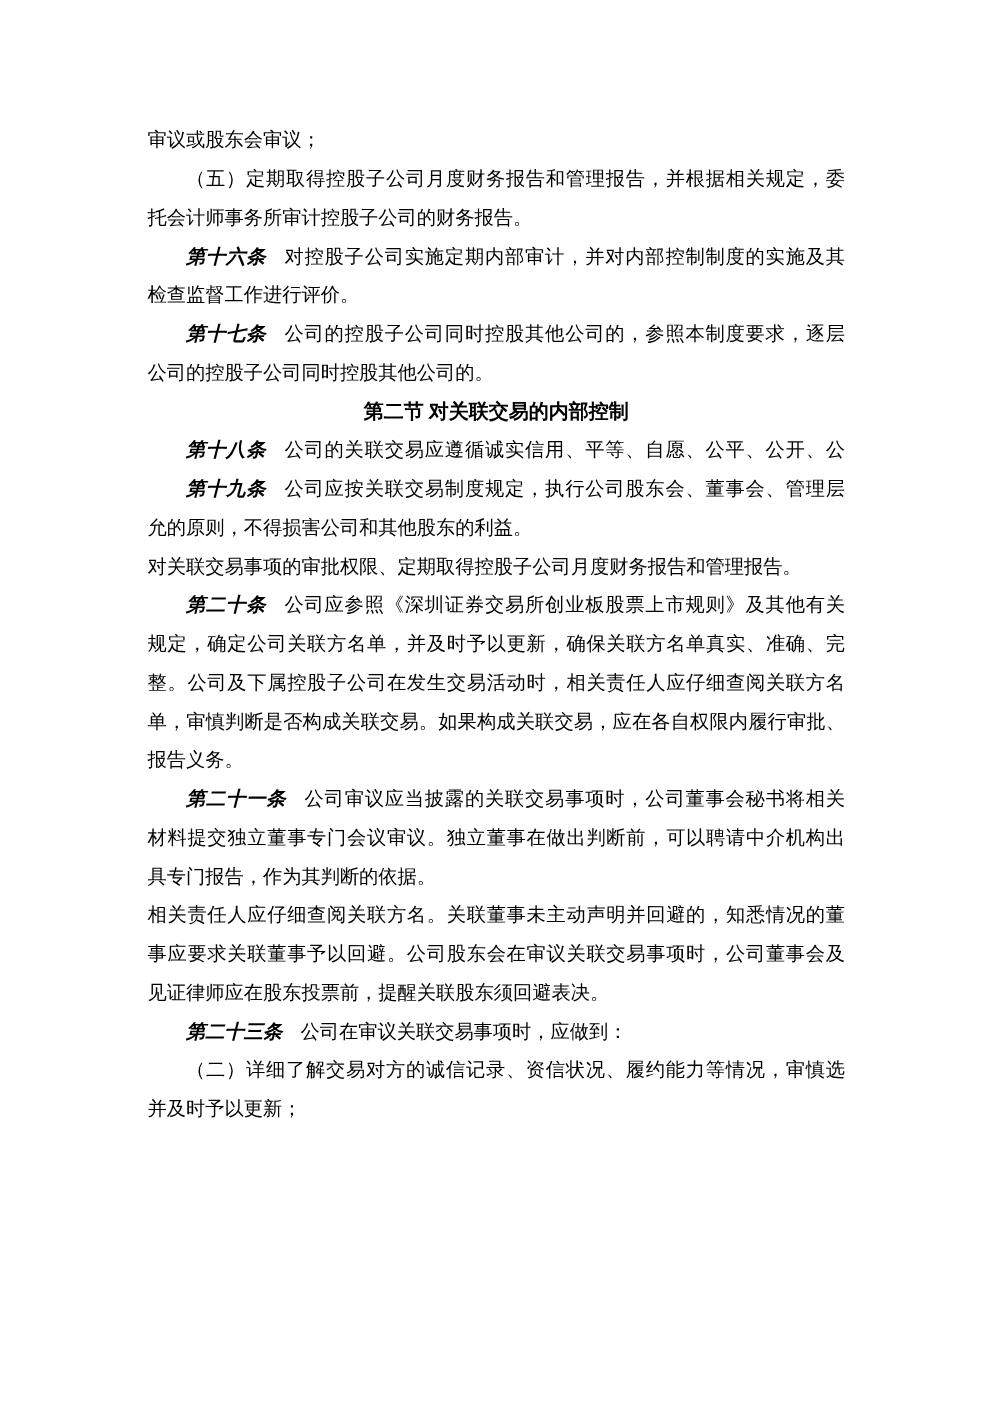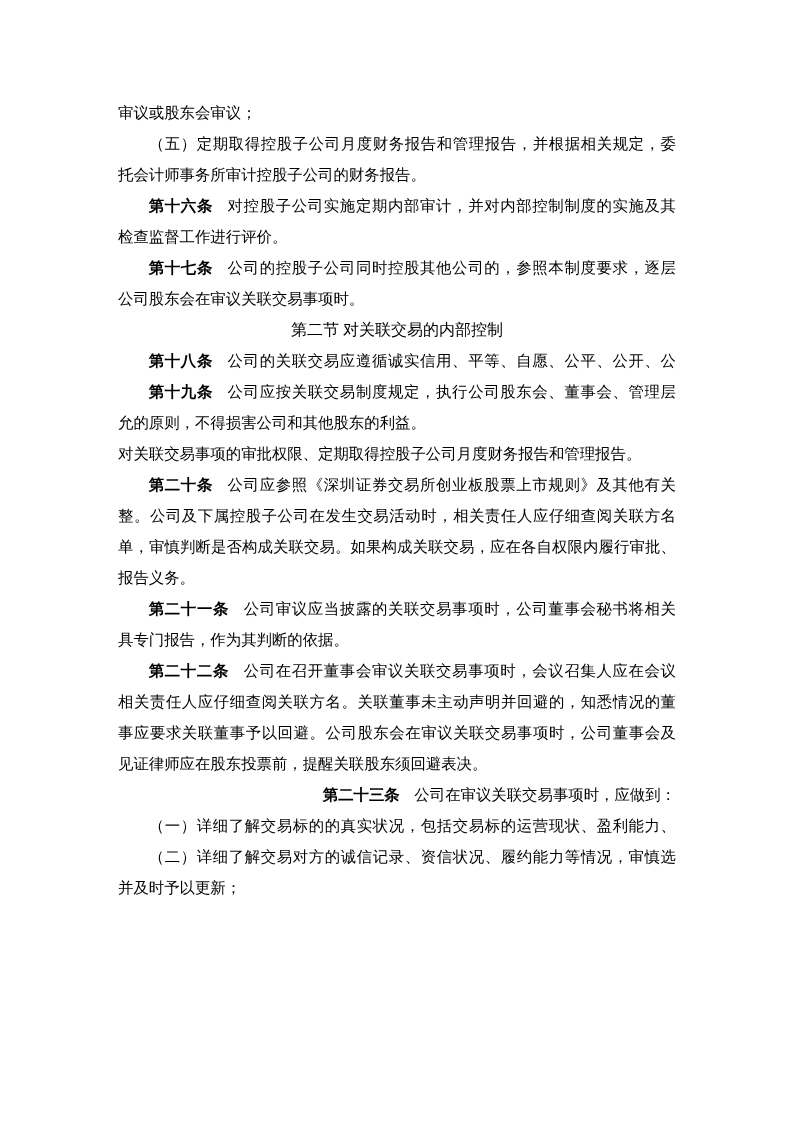--- a/index.html
+++ b/index.html
@@ -30,59 +30,59 @@
     white-space: normal;
     color: #000000;
   }
   .line.fill {
     text-align: justify;
     text-align-last: justify;
     text-justify: inter-character;
   }
   .line.indent {
     text-indent: 2em;
-    text-align: right;
   }
   .line.heading {
     text-align: center;
     text-align-last: center;
-    font-weight: normal;
+    font-weight: bold;
     font-size: 16px;
     text-indent: 0;
   }
   .artnum {
     font-weight: bold;
     margin-right: 0.95em;
+    font-style: italic;
   }
 </style>
 </head>
 <body>
 
 <div class="page">
   <div class="content">
       <div class="line">审议或股东会审议；</div>
       <div class="line indent fill">（五）定期取得控股子公司月度财务报告和管理报告，并根据相关规定，委</div>
       <div class="line">托会计师事务所审计控股子公司的财务报告。</div>
       <div class="line indent fill"><span class="artnum">第十六条</span>对控股子公司实施定期内部审计，并对内部控制制度的实施及其</div>
       <div class="line">检查监督工作进行评价。</div>
       <div class="line indent fill"><span class="artnum">第十七条</span>公司的控股子公司同时控股其他公司的，参照本制度要求，逐层</div>
-      <div class="line">公司股东会在审议关联交易事项时。</div>
+      <div class="line">公司的控股子公司同时控股其他公司的。</div>
       <div class="line heading">第二节 对关联交易的内部控制</div>
       <div class="line indent fill"><span class="artnum">第十八条</span>公司的关联交易应遵循诚实信用、平等、自愿、公平、公开、公</div>
       <div class="line indent fill"><span class="artnum">第十九条</span>公司应按关联交易制度规定，执行公司股东会、董事会、管理层</div>
       <div class="line">允的原则，不得损害公司和其他股东的利益。</div>
       <div class="line">对关联交易事项的审批权限、定期取得控股子公司月度财务报告和管理报告。</div>
       <div class="line indent fill"><span class="artnum">第二十条</span>公司应参照《深圳证券交易所创业板股票上市规则》及其他有关</div>
+      <div class="line fill">规定，确定公司关联方名单，并及时予以更新，确保关联方名单真实、准确、完</div>
       <div class="line fill">整。公司及下属控股子公司在发生交易活动时，相关责任人应仔细查阅关联方名</div>
       <div class="line fill">单，审慎判断是否构成关联交易。如果构成关联交易，应在各自权限内履行审批、</div>
       <div class="line">报告义务。</div>
       <div class="line indent fill"><span class="artnum">第二十一条</span>公司审议应当披露的关联交易事项时，公司董事会秘书将相关</div>
+      <div class="line fill">材料提交独立董事专门会议审议。独立董事在做出判断前，可以聘请中介机构出</div>
       <div class="line">具专门报告，作为其判断的依据。</div>
-      <div class="line indent fill"><span class="artnum">第二十二条</span>公司在召开董事会审议关联交易事项时，会议召集人应在会议</div>
       <div class="line fill">相关责任人应仔细查阅关联方名。关联董事未主动声明并回避的，知悉情况的董</div>
       <div class="line fill">事应要求关联董事予以回避。公司股东会在审议关联交易事项时，公司董事会及</div>
       <div class="line">见证律师应在股东投票前，提醒关联股东须回避表决。</div>
       <div class="line indent"><span class="artnum">第二十三条</span>公司在审议关联交易事项时，应做到：</div>
-      <div class="line indent fill">（一）详细了解交易标的的真实状况，包括交易标的运营现状、盈利能力、</div>
       <div class="line indent fill">（二）详细了解交易对方的诚信记录、资信状况、履约能力等情况，审慎选</div>
       <div class="line">并及时予以更新；</div>
     </div>
 </div>
 
 </body></html>

